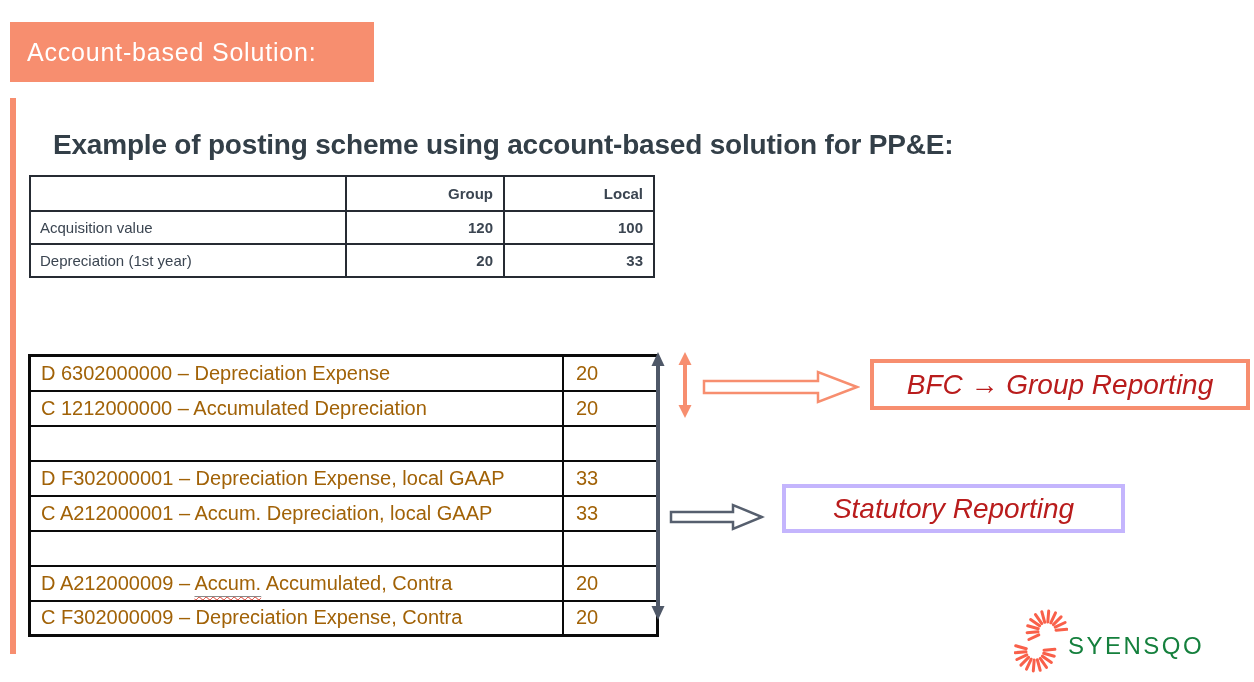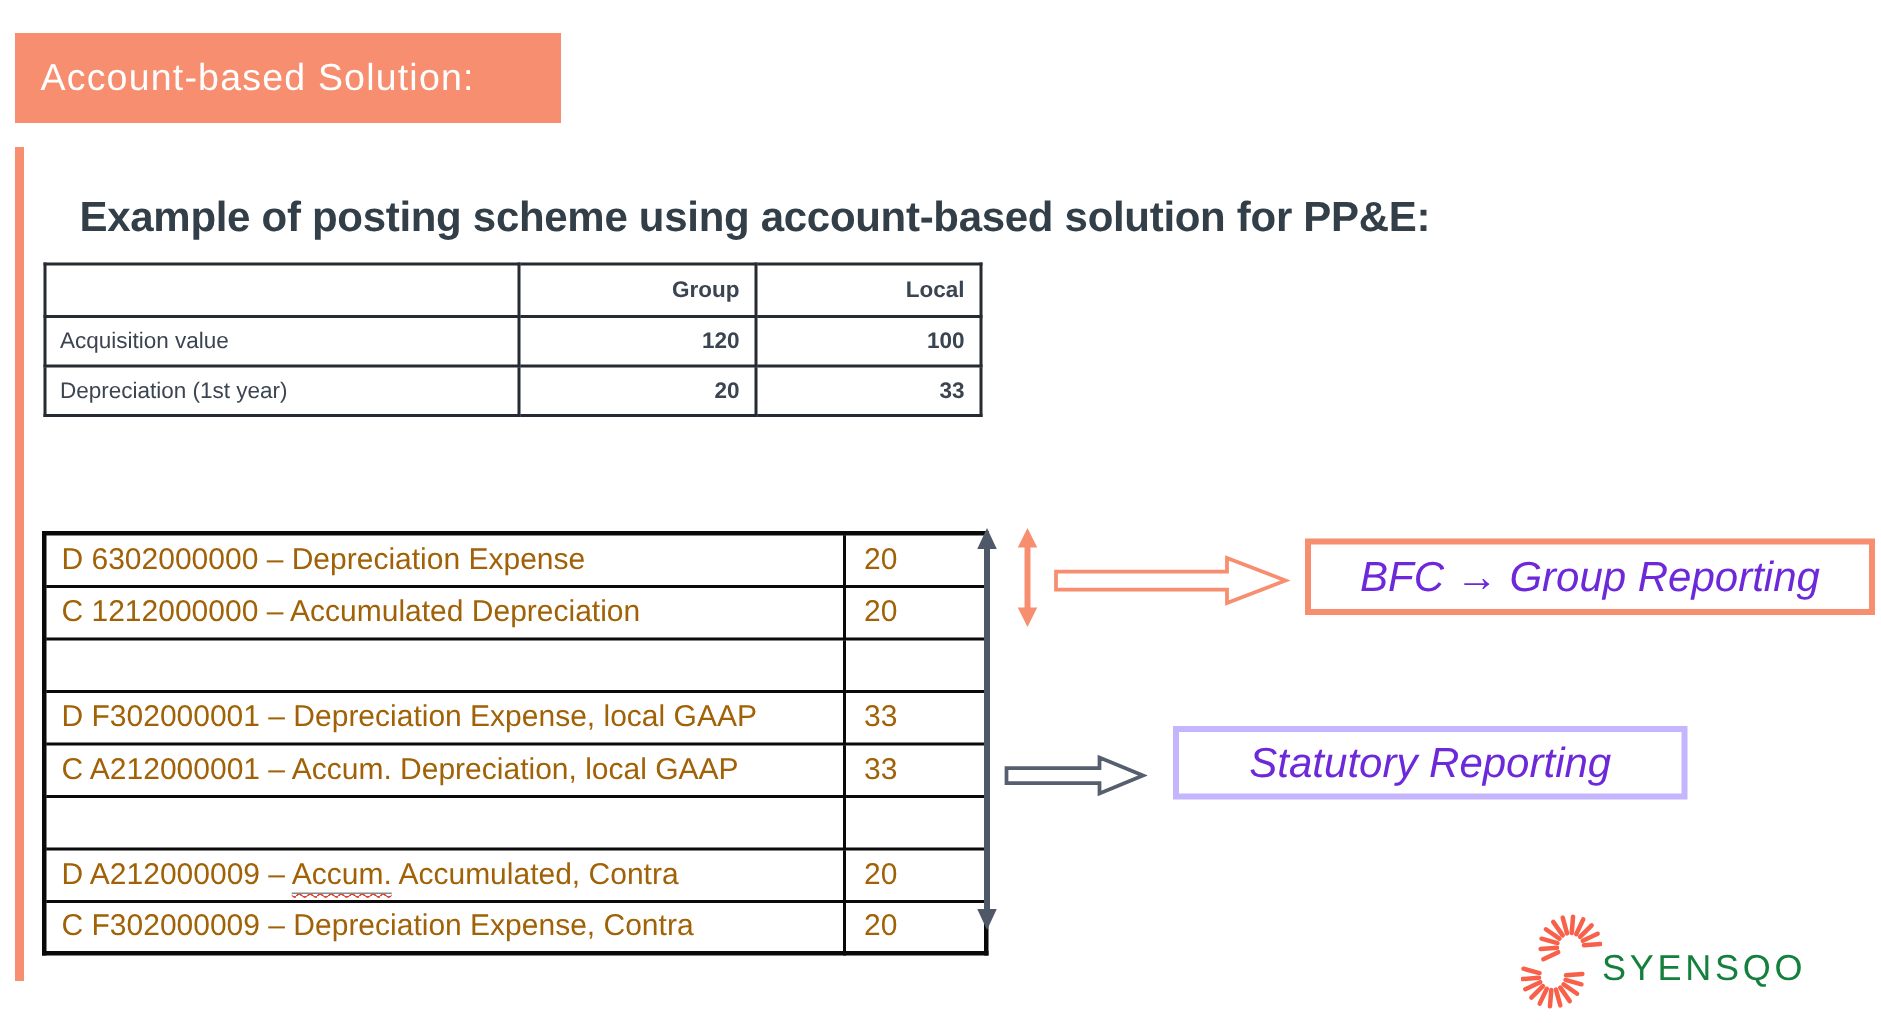--- a/index.html
+++ b/index.html
@@ -40,21 +40,21 @@
   .abs{position:absolute;}
   
   .bfc-box{
     position:absolute;left:870px;top:359px;width:380px;height:51px;box-sizing:border-box;
     border:4px solid #F78E6F;display:flex;align-items:center;justify-content:center;background:#fff;
   }
   .stat-box{
     position:absolute;left:782px;top:484px;width:343px;height:49px;box-sizing:border-box;
     border:4px solid #c4b5fd;display:flex;align-items:center;justify-content:center;background:#fff;
   }
-  .olive{font-style:italic;font-size:28px;color:#6d28d9;white-space:nowrap;}
+  .olive{font-style:italic;font-size:28px;color:#b91c1c;white-space:nowrap;}
   
   .logo-text{
     position:absolute;left:1068px;top:632px;font-size:24px;font-weight:normal;
     letter-spacing:2.5px;color:#15803d;white-space:nowrap;
   }
 </style>
 </head>
 <body>
 
 <div class="slide">

